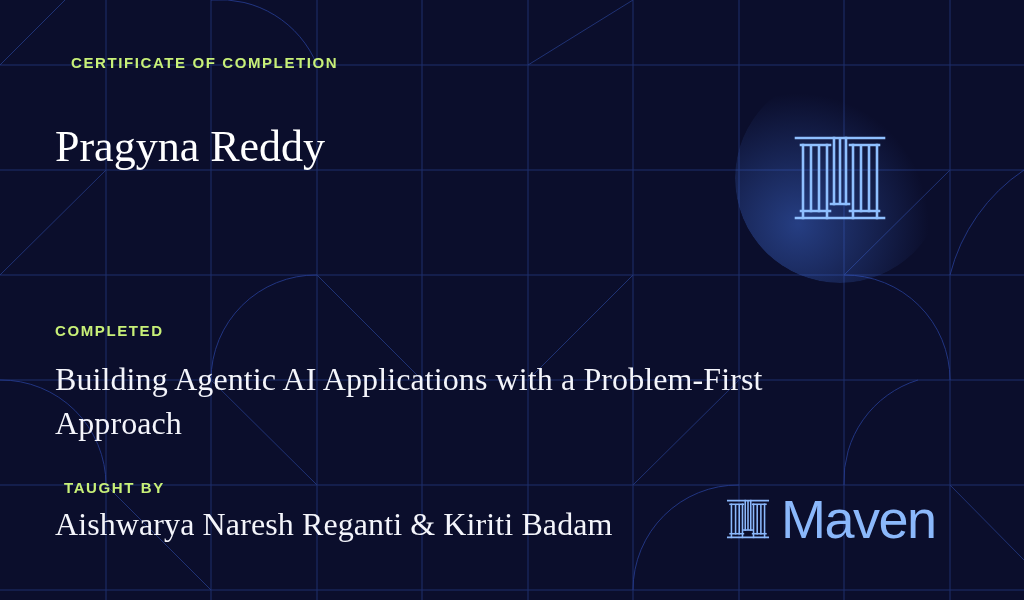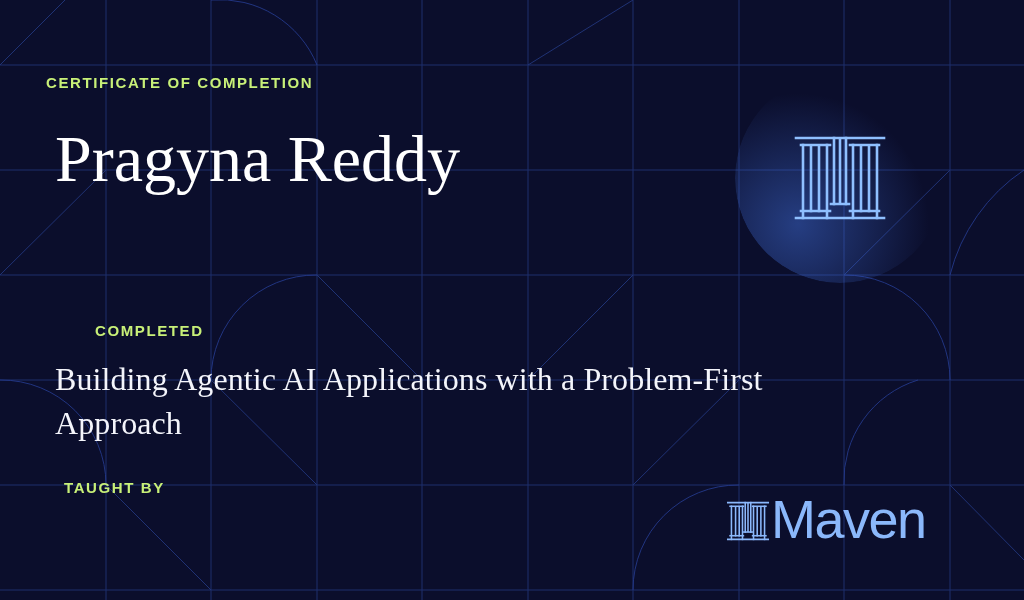--- a/index.html
+++ b/index.html
@@ -66,31 +66,31 @@
     inset: 0;
   }
   .eyebrow {
     position: absolute;
     color: #c8f078;
     font-family: "Liberation Sans", sans-serif;
     font-weight: bold;
     letter-spacing: 1.6px;
     font-size: 15px;
   }
-  #kicker     { left: 46px; top: 54px; margin-top: 20px; }
-  #completed-label { left: 55px; top: 322px; margin-left: 40px; }
+  #kicker     { left: 71px; top: 54px; }
+  #completed-label { left: 55px; top: 322px; }
   #taught-by-label { left: 64px; top: 479px; }
 
   #recipient-name {
     position: absolute;
     left: 55px;
     top: 124px;
     color: #ffffff;
     font-family: "Liberation Serif", serif;
-    font-size: 66px;
+    font-size: 44px;
     font-weight: normal;
     letter-spacing: 0px;
     line-height: 1.05;
     white-space: nowrap;
   }
   #course-title {
     position: absolute;
     left: 55px;
     top: 357px;
     width: 830px;
@@ -111,22 +111,22 @@
     font-weight: normal;
     letter-spacing: .1px;
     white-space: nowrap;
   }
   
   #maven-wordmark {
     position: absolute;
     left: 725px;
     top: 492px;
     display: flex;
-    align-items: flex-end;
-    gap: 0;
+    align-items: center;
+    gap: 10px;
   }
   #maven-wordmark-text {
     color: #8bb8fb;
     font-family: "Liberation Sans", sans-serif;
     font-size: 54px;
     font-weight: normal;
     letter-spacing: -1.5px;
     line-height: 1;
   }
 </style>
@@ -219,20 +219,21 @@
     <div class="eyebrow" id="kicker">CERTIFICATE OF COMPLETION</div>
 
     <div id="recipient-name">Pragyna Reddy</div>
 
     <div class="eyebrow" id="completed-label">COMPLETED</div>
 
     <div id="course-title">Building Agentic AI Applications with a Problem-First Approach</div>
 
     <div class="eyebrow" id="taught-by-label">TAUGHT BY</div>
 
+    <div id="instructors">Aishwarya Naresh Reganti &amp; Kiriti Badam</div>
   </div>
 
   <div id="maven-wordmark">
     <svg width="46" height="50" viewBox="0 0 100 100" xmlns="http://www.w3.org/2000/svg">
       <g stroke="#8bb8fb" stroke-width="3.4" fill="none" stroke-linecap="square">
         <line x1="6" y1="10" x2="94" y2="10"></line>
         <line x1="11" y1="18" x2="40" y2="18"></line>
         <line x1="60" y1="18" x2="89" y2="18"></line>
         <line x1="6" y1="90" x2="94" y2="90"></line>
         <line x1="11" y1="82" x2="40" y2="82"></line>

